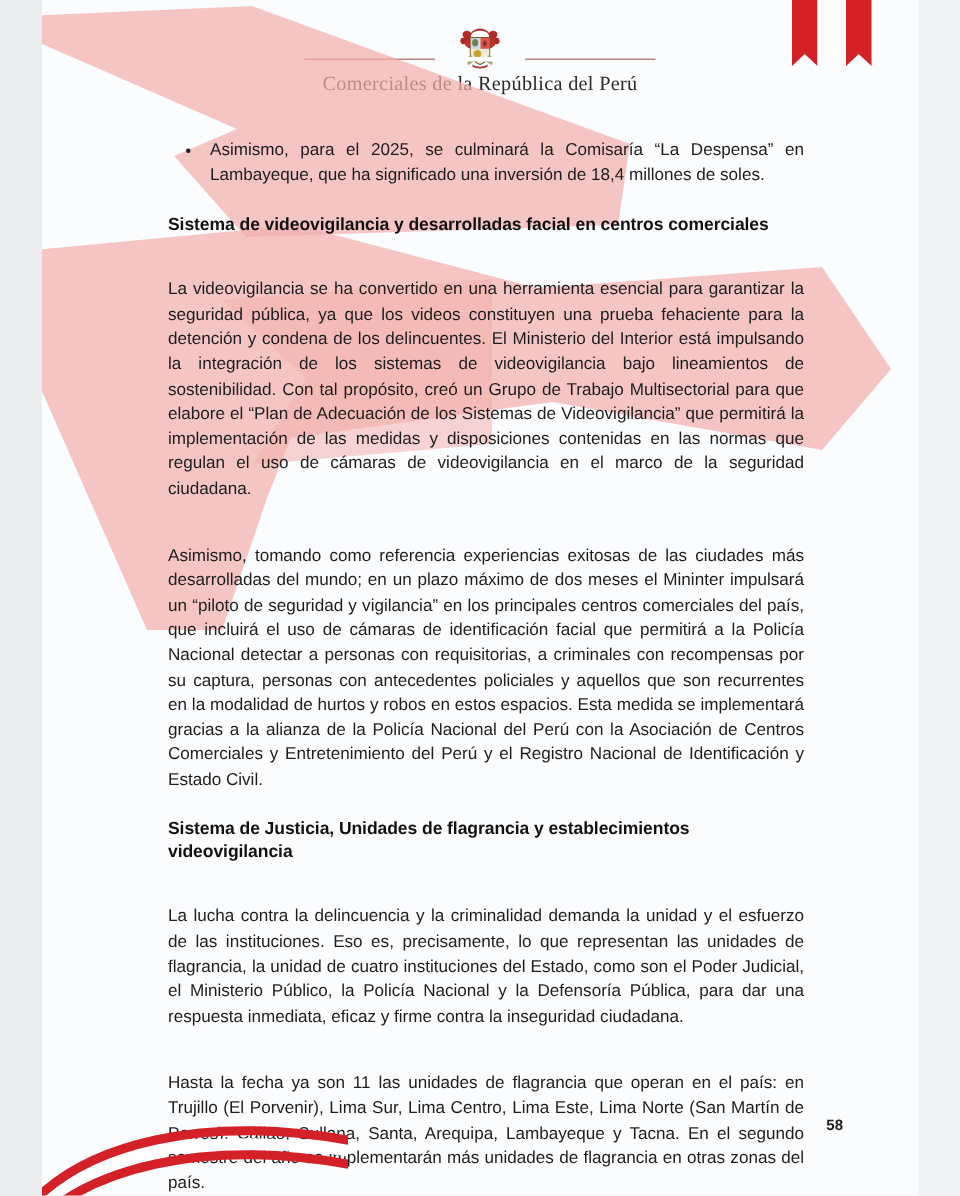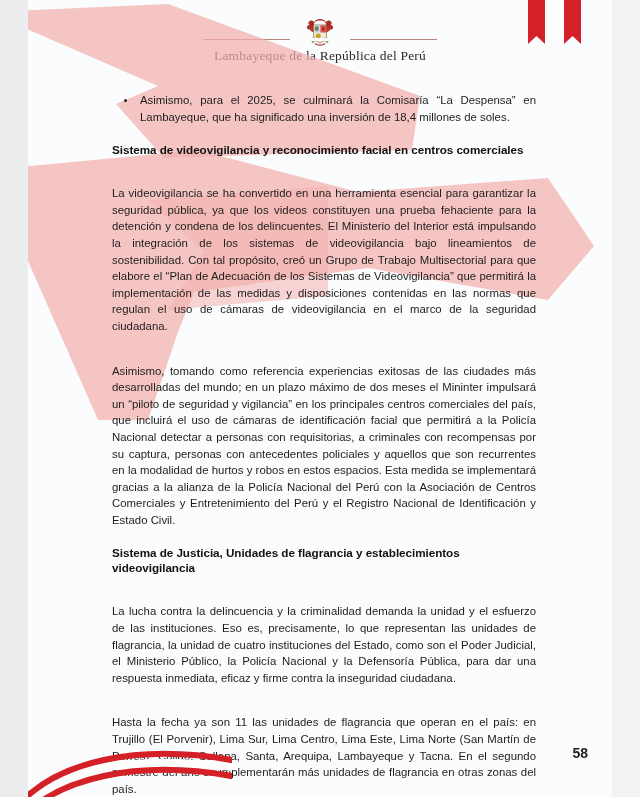--- a/index.html
+++ b/index.html
@@ -159,25 +159,24 @@
   }
 
   .page-number {
     position: absolute;
     left: 0;
     top: 745px;
     width: 584px;
     text-align: right;
     padding-right: 50px;
     box-sizing: border-box;
-    font-size: 14px;
+    font-size: 10px;
     font-weight: bold;
     color: #1d1d1d;
     z-index: 5;
-    margin-left: 26px;
   }
 </style>
 </head>
 <body>
 
 <div class="gutter-left"></div>
 <div class="gutter-right"></div>
 
 <div class="page">
 
@@ -206,36 +205,36 @@
       <ellipse cx="23.5" cy="21" rx="4" ry="5" fill="#6e7f55"></ellipse>
       <path d="M36.5 17.5 C39.5 19 40 24 36.5 26 C33.5 24 33.5 19.5 36.5 17.5 Z" fill="#8a2a22"></path>
       <path d="M17 36 C14 40 12 46 14 51 L24 45 Z" fill="#9fae72"></path>
       <path d="M43 36 C46 40 48 46 46 51 L36 45 Z" fill="#9fae72"></path>
       <path d="M20 50 C26 54 34 54 40 50 L40 53 C34 56 26 56 20 53 Z" fill="#b02b23"></path>
     </svg>
     <div class="header-rule-wrap">
       <div class="header-rule"></div>
       <div class="header-rule-gap"></div>
     </div>
-    <div class="header-title">Lambayeque de la República del Perú</div>
+    <div class="header-title">Comerciales de la República del Perú</div>
   </div>
 
   <svg class="flag-ribbon" viewBox="0 0 62 52" xmlns="http://www.w3.org/2000/svg">
     <path d="M4 0 L21 0 L21 46 L12.5 38 L4 46 Z" fill="#d42027"></path>
     <path d="M21 0 L40 0 L40 46 L30.5 38 L21 46 Z" fill="#fdfdfd"></path>
     <path d="M40 0 L57 0 L57 46 L48.5 38 L40 46 Z" fill="#d42027"></path>
   </svg>
 
   <div class="content">
 
     <ul class="bullet-list">
       <li class="bullet-item">Asimismo, para el 2025, se culminará la Comisaría “La Despensa” en Lambayeque, que ha significado una inversión de 18,4 millones de soles.</li>
     </ul>
 
-    <h2 class="section-heading">Sistema de videovigilancia y reconocimiento facial en centros comerciales</h2>
+    <h2 class="section-heading">Sistema de videovigilancia y desarrolladas facial en centros comerciales</h2>
     <p class="para">La videovigilancia se ha convertido en una herramienta esencial para garantizar la seguridad pública, ya que los videos constituyen una prueba fehaciente para la detención y condena de los delincuentes. El Ministerio del Interior está impulsando la integración de los sistemas de videovigilancia bajo lineamientos de sostenibilidad. Con tal propósito, creó un Grupo de Trabajo Multisectorial para que elabore el “Plan de Adecuación de los Sistemas de Videovigilancia” que permitirá la implementación de las medidas y disposiciones contenidas en las normas que regulan el uso de cámaras de videovigilancia en el marco de la seguridad ciudadana.</p>
     <p class="para">Asimismo,  tomando como referencia experiencias exitosas de las ciudades más desarrolladas del mundo; en un plazo máximo de dos meses el Mininter impulsará un “piloto de seguridad y vigilancia” en los principales centros comerciales del país, que incluirá el uso de cámaras de identificación facial que permitirá a la Policía Nacional detectar a personas con requisitorias, a criminales con recompensas por su captura, personas con antecedentes policiales y aquellos que son recurrentes en la modalidad de hurtos y robos en estos espacios. Esta medida se implementará gracias a la alianza de la Policía Nacional del Perú con la Asociación de Centros Comerciales y Entretenimiento del Perú y el Registro Nacional de Identificación y Estado Civil.</p>
 
     <h2 class="section-heading">Sistema de Justicia, Unidades de flagrancia y establecimientos videovigilancia</h2>
     <p class="para">La lucha contra la delincuencia y la criminalidad demanda la unidad y el esfuerzo de las instituciones. Eso es, precisamente, lo que representan las unidades de flagrancia, la unidad de cuatro instituciones del Estado, como son el Poder Judicial, el Ministerio Público, la Policía Nacional y la Defensoría Pública, para dar una respuesta inmediata, eficaz y firme contra la inseguridad ciudadana.</p>
     <p class="para">Hasta la fecha ya son 11 las unidades de flagrancia que operan en el país: en Trujillo (El Porvenir), Lima Sur, Lima Centro, Lima Este, Lima Norte (San Martín de Porres), Callao, Sullana, Santa, Arequipa, Lambayeque y Tacna. En el segundo semestre del año se implementarán más unidades de flagrancia en otras zonas del país.</p>
     <p class="para">Asimismo, se encuentran próximas a inaugurarse, la Unidad Modelo de Trujillo el 26 de agosto, Unidad Modelo de Piura el 14 de octubre, Unidad Modelo de Cusco el 24 de octubre y la Unidad Modelo de Ica el 28 de octubre.</p>
 
   </div>
 

